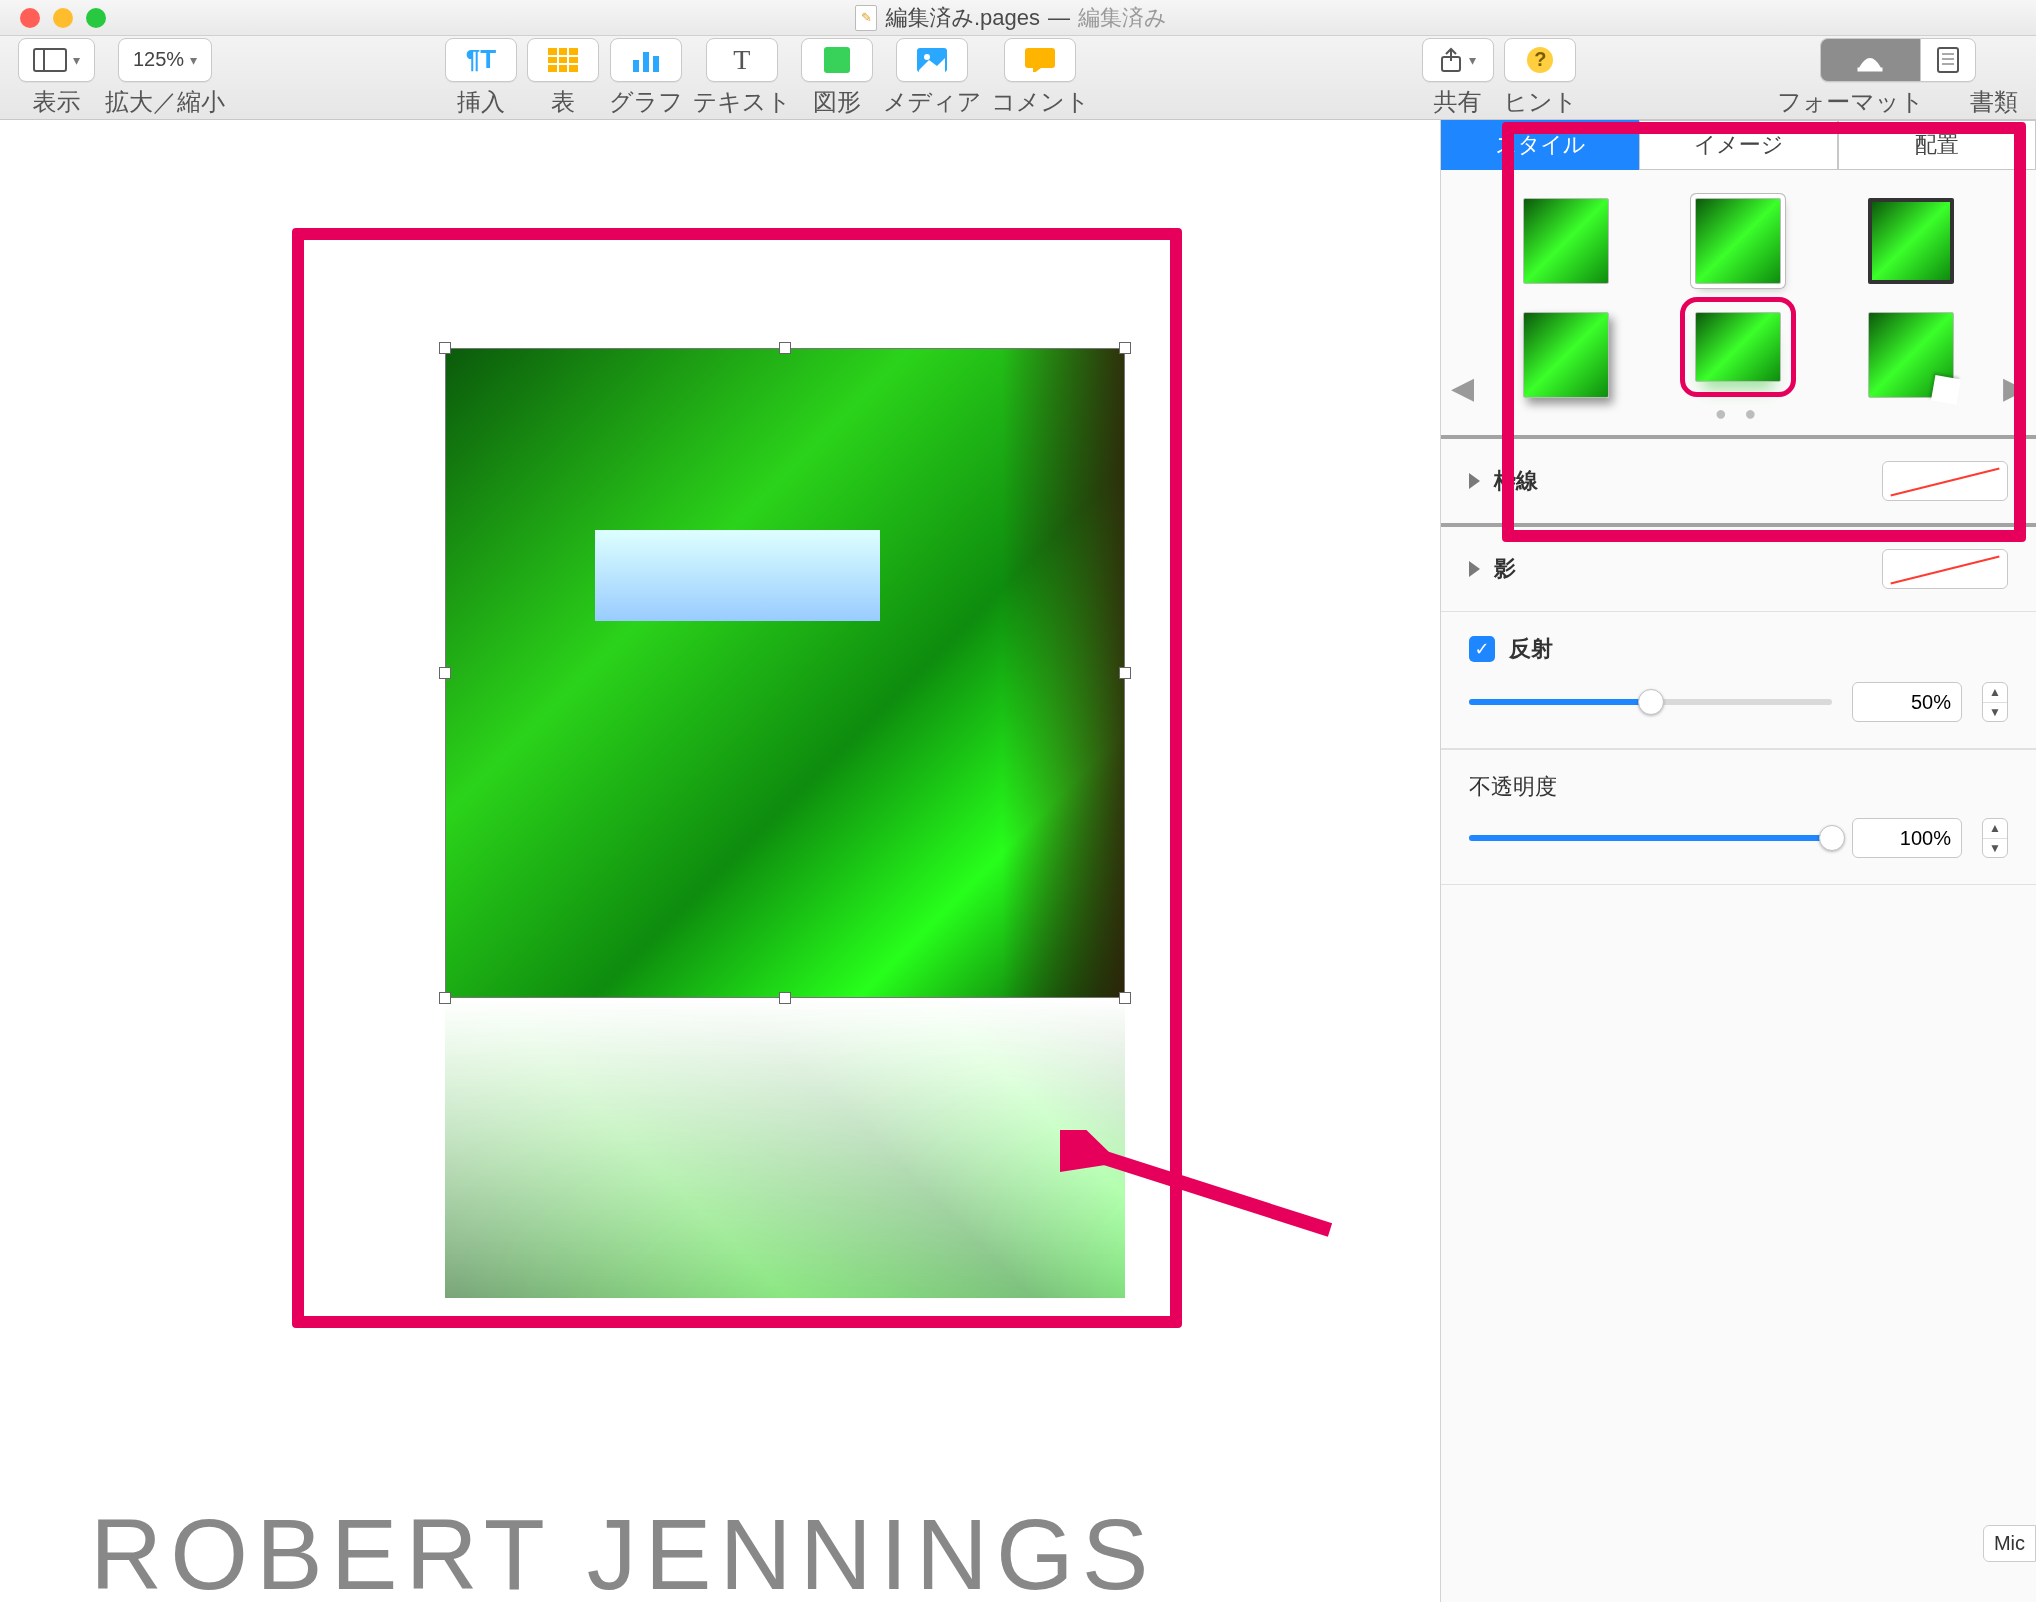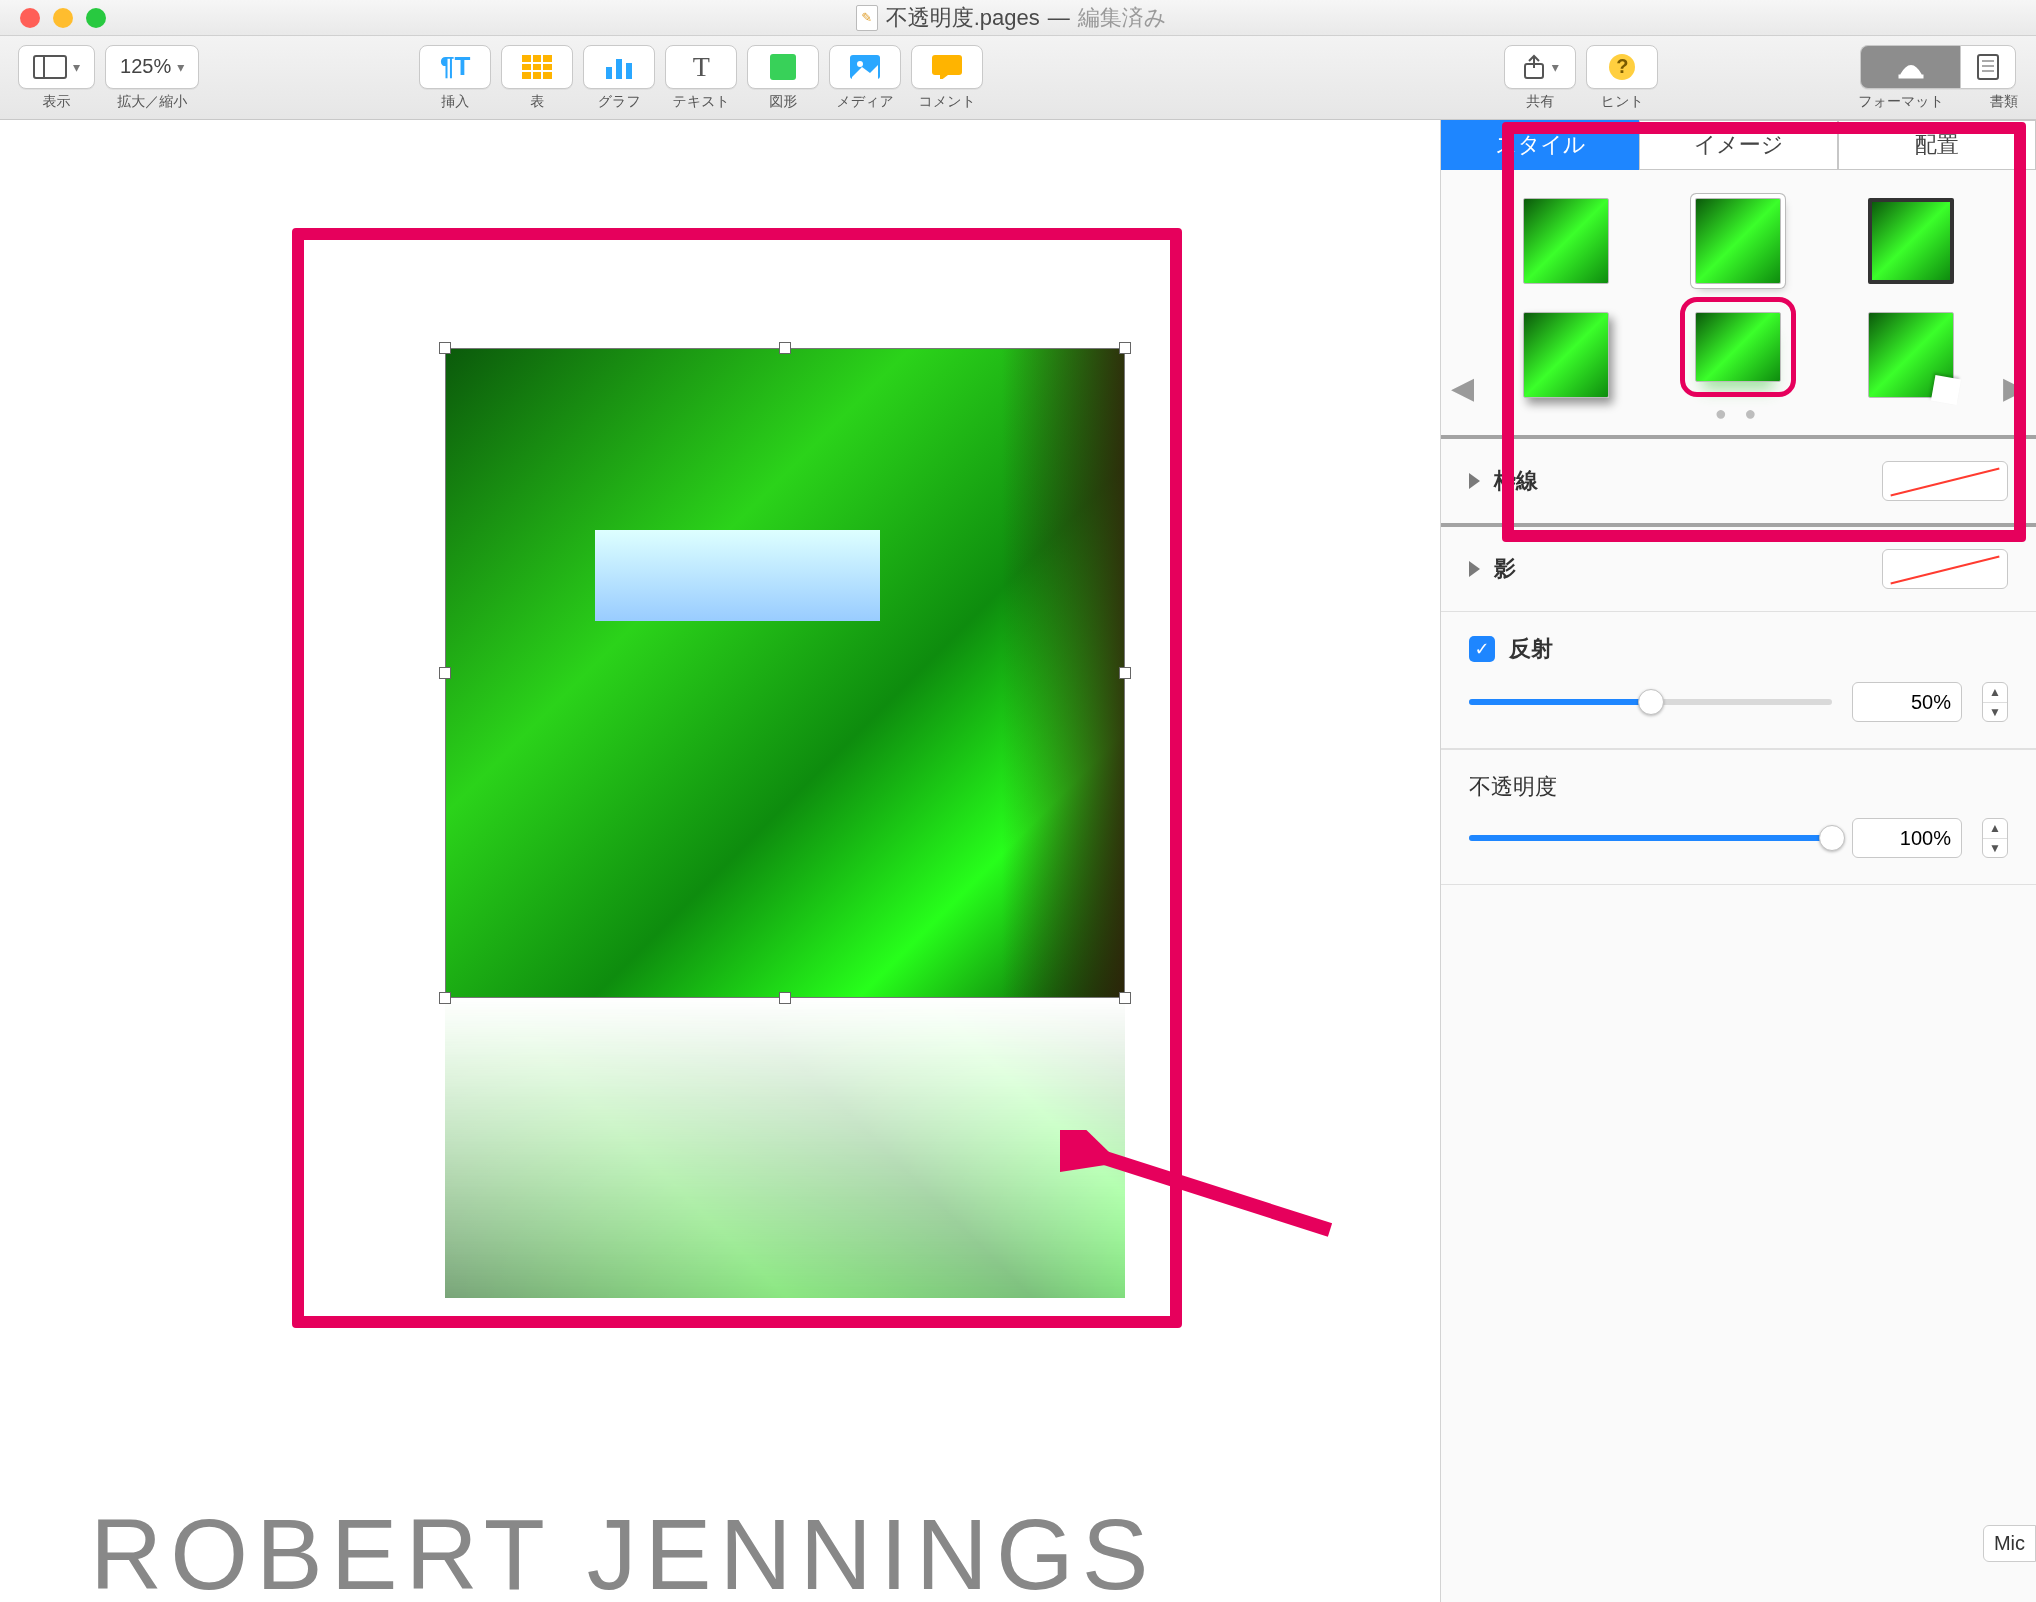--- a/index.html
+++ b/index.html
@@ -10,21 +10,21 @@
   .traffic { display:flex; gap:13px; padding-left:20px; }
   .tl { width:20px; height:20px; border-radius:50%; }
   .tl.r{background:#ff5f57;} .tl.y{background:#ffbd2e;} .tl.g{background:#28c940;}
   .title-center { flex:1; text-align:center; font-size:22px; color:#4a4a4a; display:flex; align-items:center; justify-content:center; gap:8px;}
   .title-center .doc-icon { width:22px; height:26px; background:#fff; border:1px solid #bbb; display:inline-flex; align-items:center; justify-content:center; font-size:13px; color:#e0a030; border-radius:2px;}
   .title-center .edited { color:#9a9a9a; }
 
   
   .toolbar { height: 84px; background: linear-gradient(#f3f3f3,#e6e6e6); border-bottom:1px solid #c8c8c8; display:flex; align-items:center; padding:0 18px; gap:10px; }
   .tgroup { display:flex; flex-direction:column; align-items:center; gap:4px;}
-  .tgroup .lbl { font-size:14px; color:#555; }
+  .tgroup .lbl { font-size:24px; color:#555; }
   .tbtn { height:44px; background:#fff; border:1px solid #c9c9c9; border-radius:8px; display:flex; align-items:center; justify-content:center; padding:0 14px; font-size:20px; color:#444; box-shadow:0 1px 0 rgba(0,0,0,0.05);}
   .tbtn.sm{min-width:72px;}
   .tbtn .chev{font-size:14px; margin-left:6px; color:#777;}
   .tbtn svg{display:block;}
   .spacer{flex:1;}
   .seg { display:flex; }
   .seg .tbtn { border-radius:0; border-right-width:0;}
   .seg .tbtn:first-child{border-top-left-radius:8px;border-bottom-left-radius:8px;}
   .seg .tbtn:last-child{border-top-right-radius:8px;border-bottom-right-radius:8px;border-right-width:1px;}
   .seg .tbtn.active{ background:#8d8d8d; }
@@ -95,21 +95,21 @@
 <body>
 
 <div class="titlebar">
   <div class="traffic">
     <div class="tl r"></div>
     <div class="tl y"></div>
     <div class="tl g"></div>
   </div>
   <div class="title-center">
     <span class="doc-icon">✎</span>
-    <span>不透明度.pages</span>
+    <span>編集済み.pages</span>
     <span>—</span>
     <span class="edited">編集済み</span>
   </div>
   <div style="width:120px"></div>
 </div>
 
 <div class="toolbar">
 
   <div class="tgroup">
     <div class="tbtn sm">

